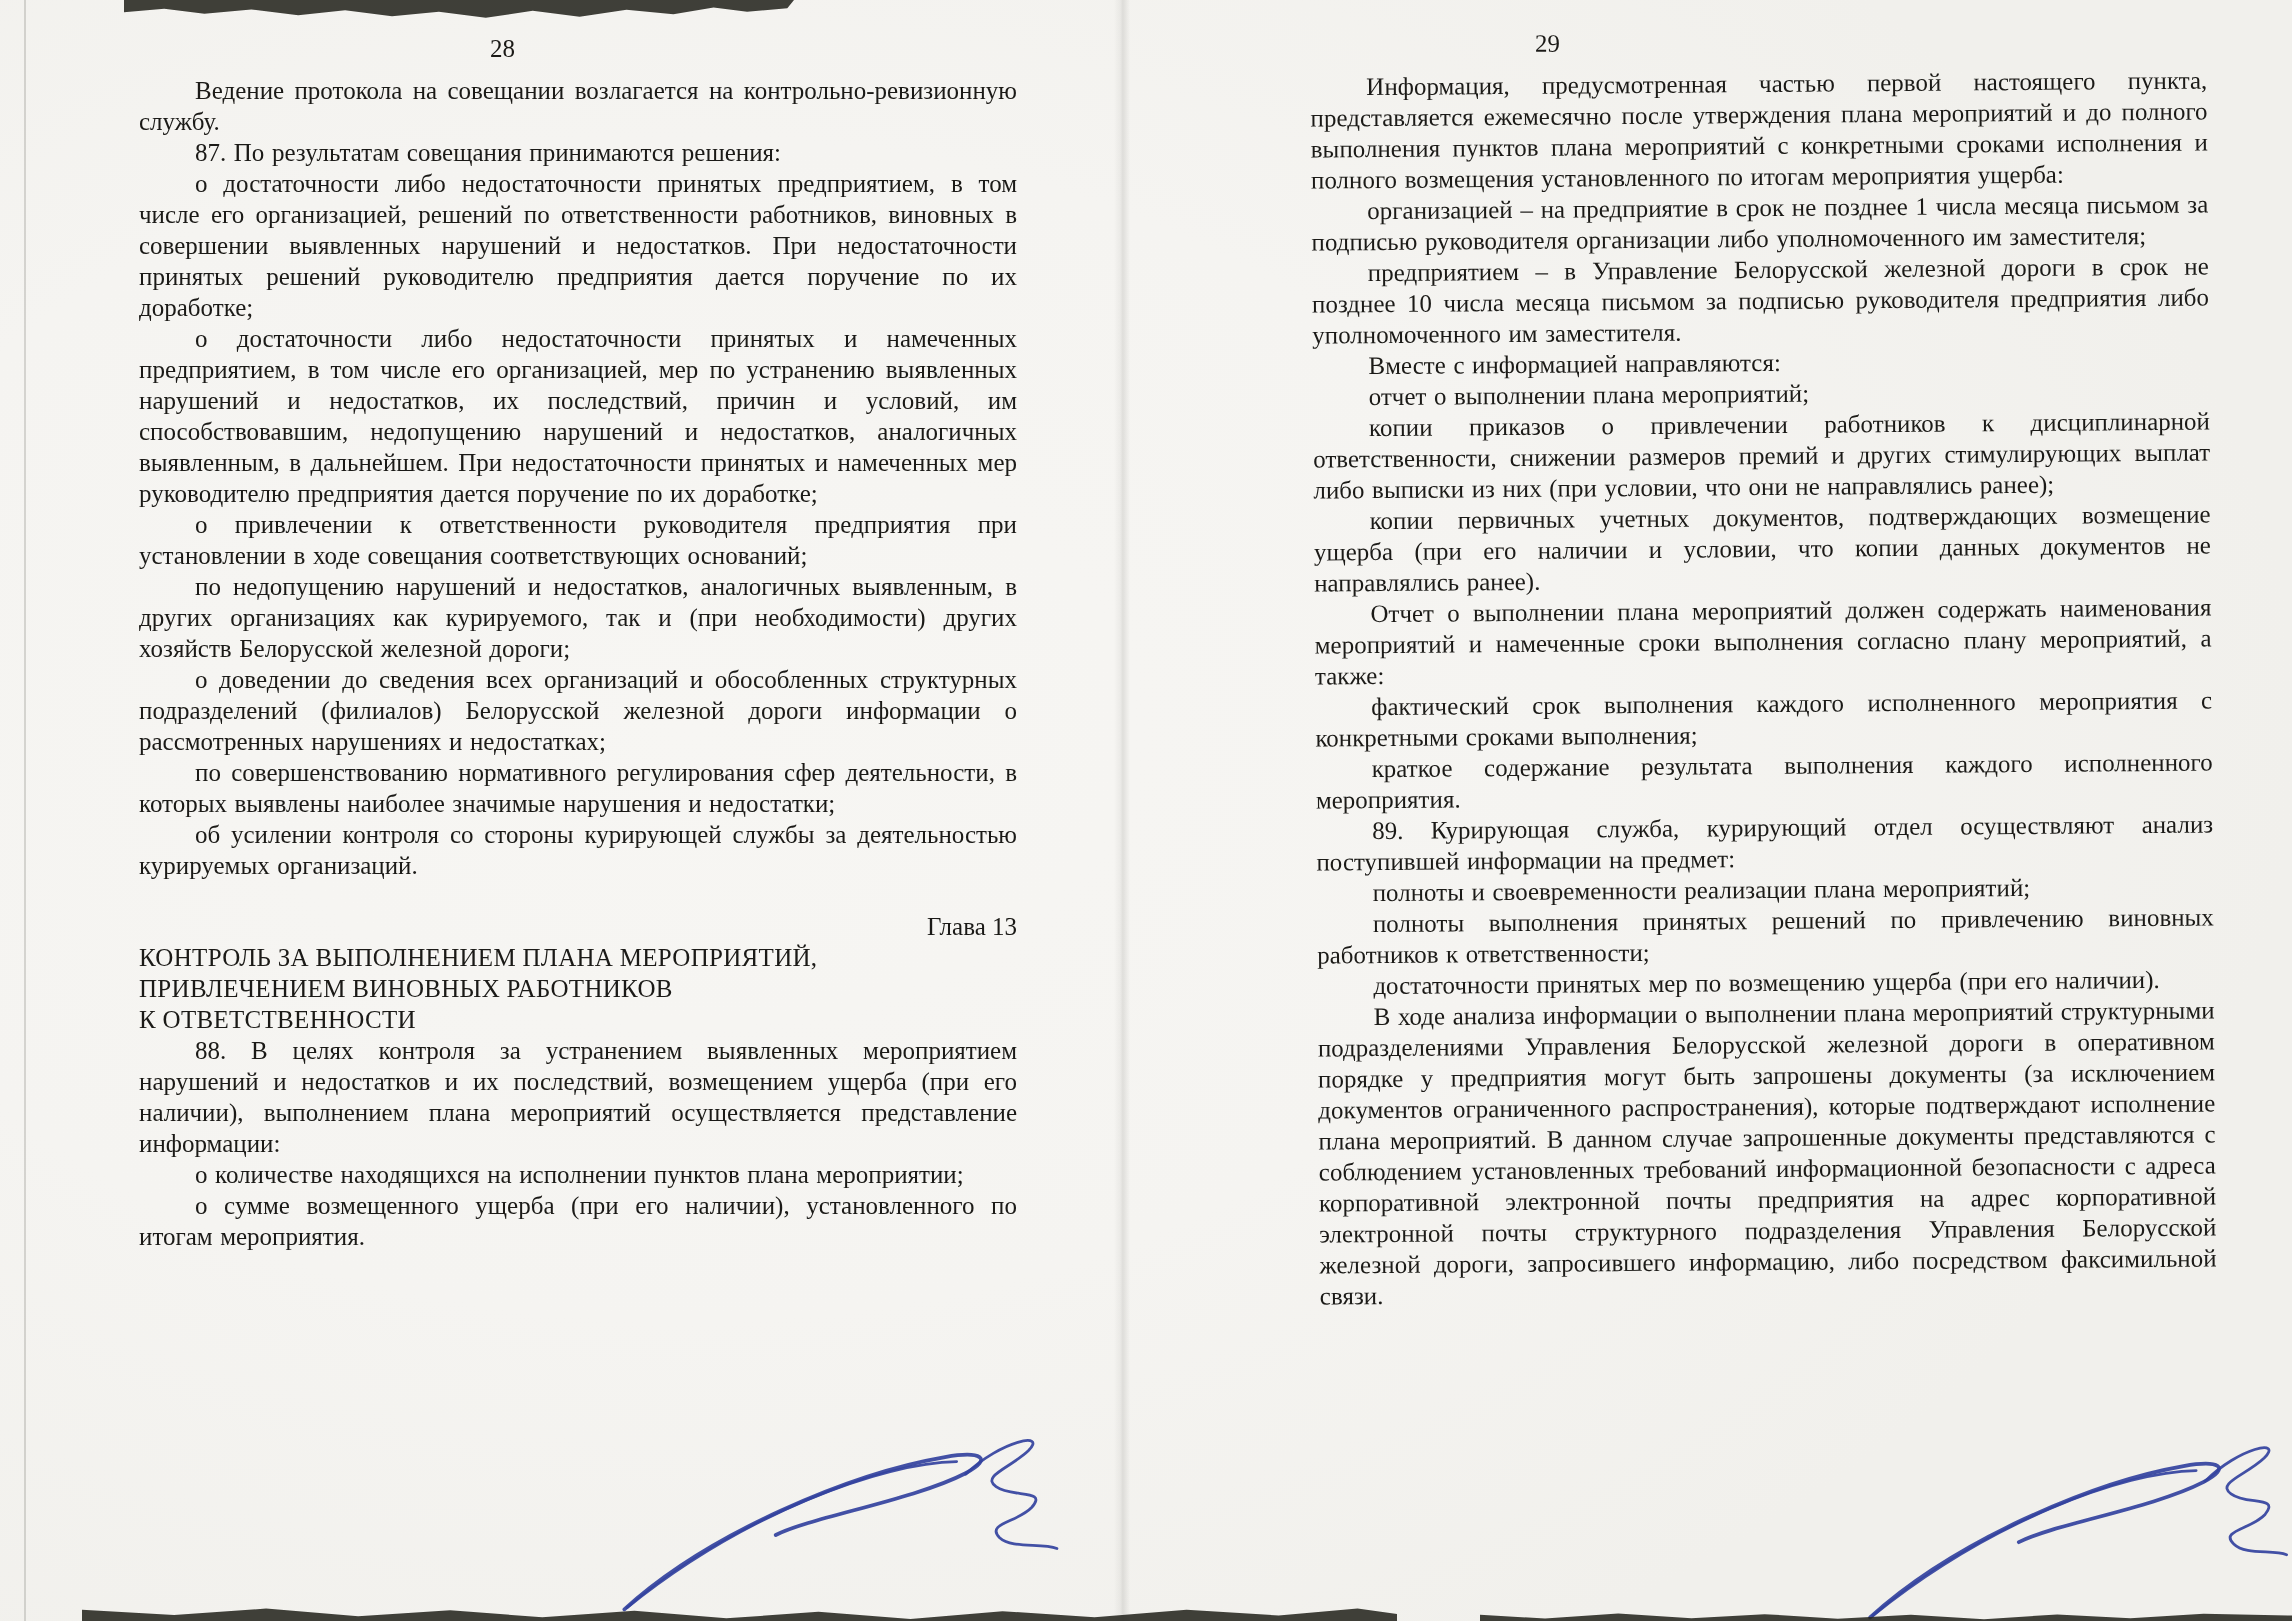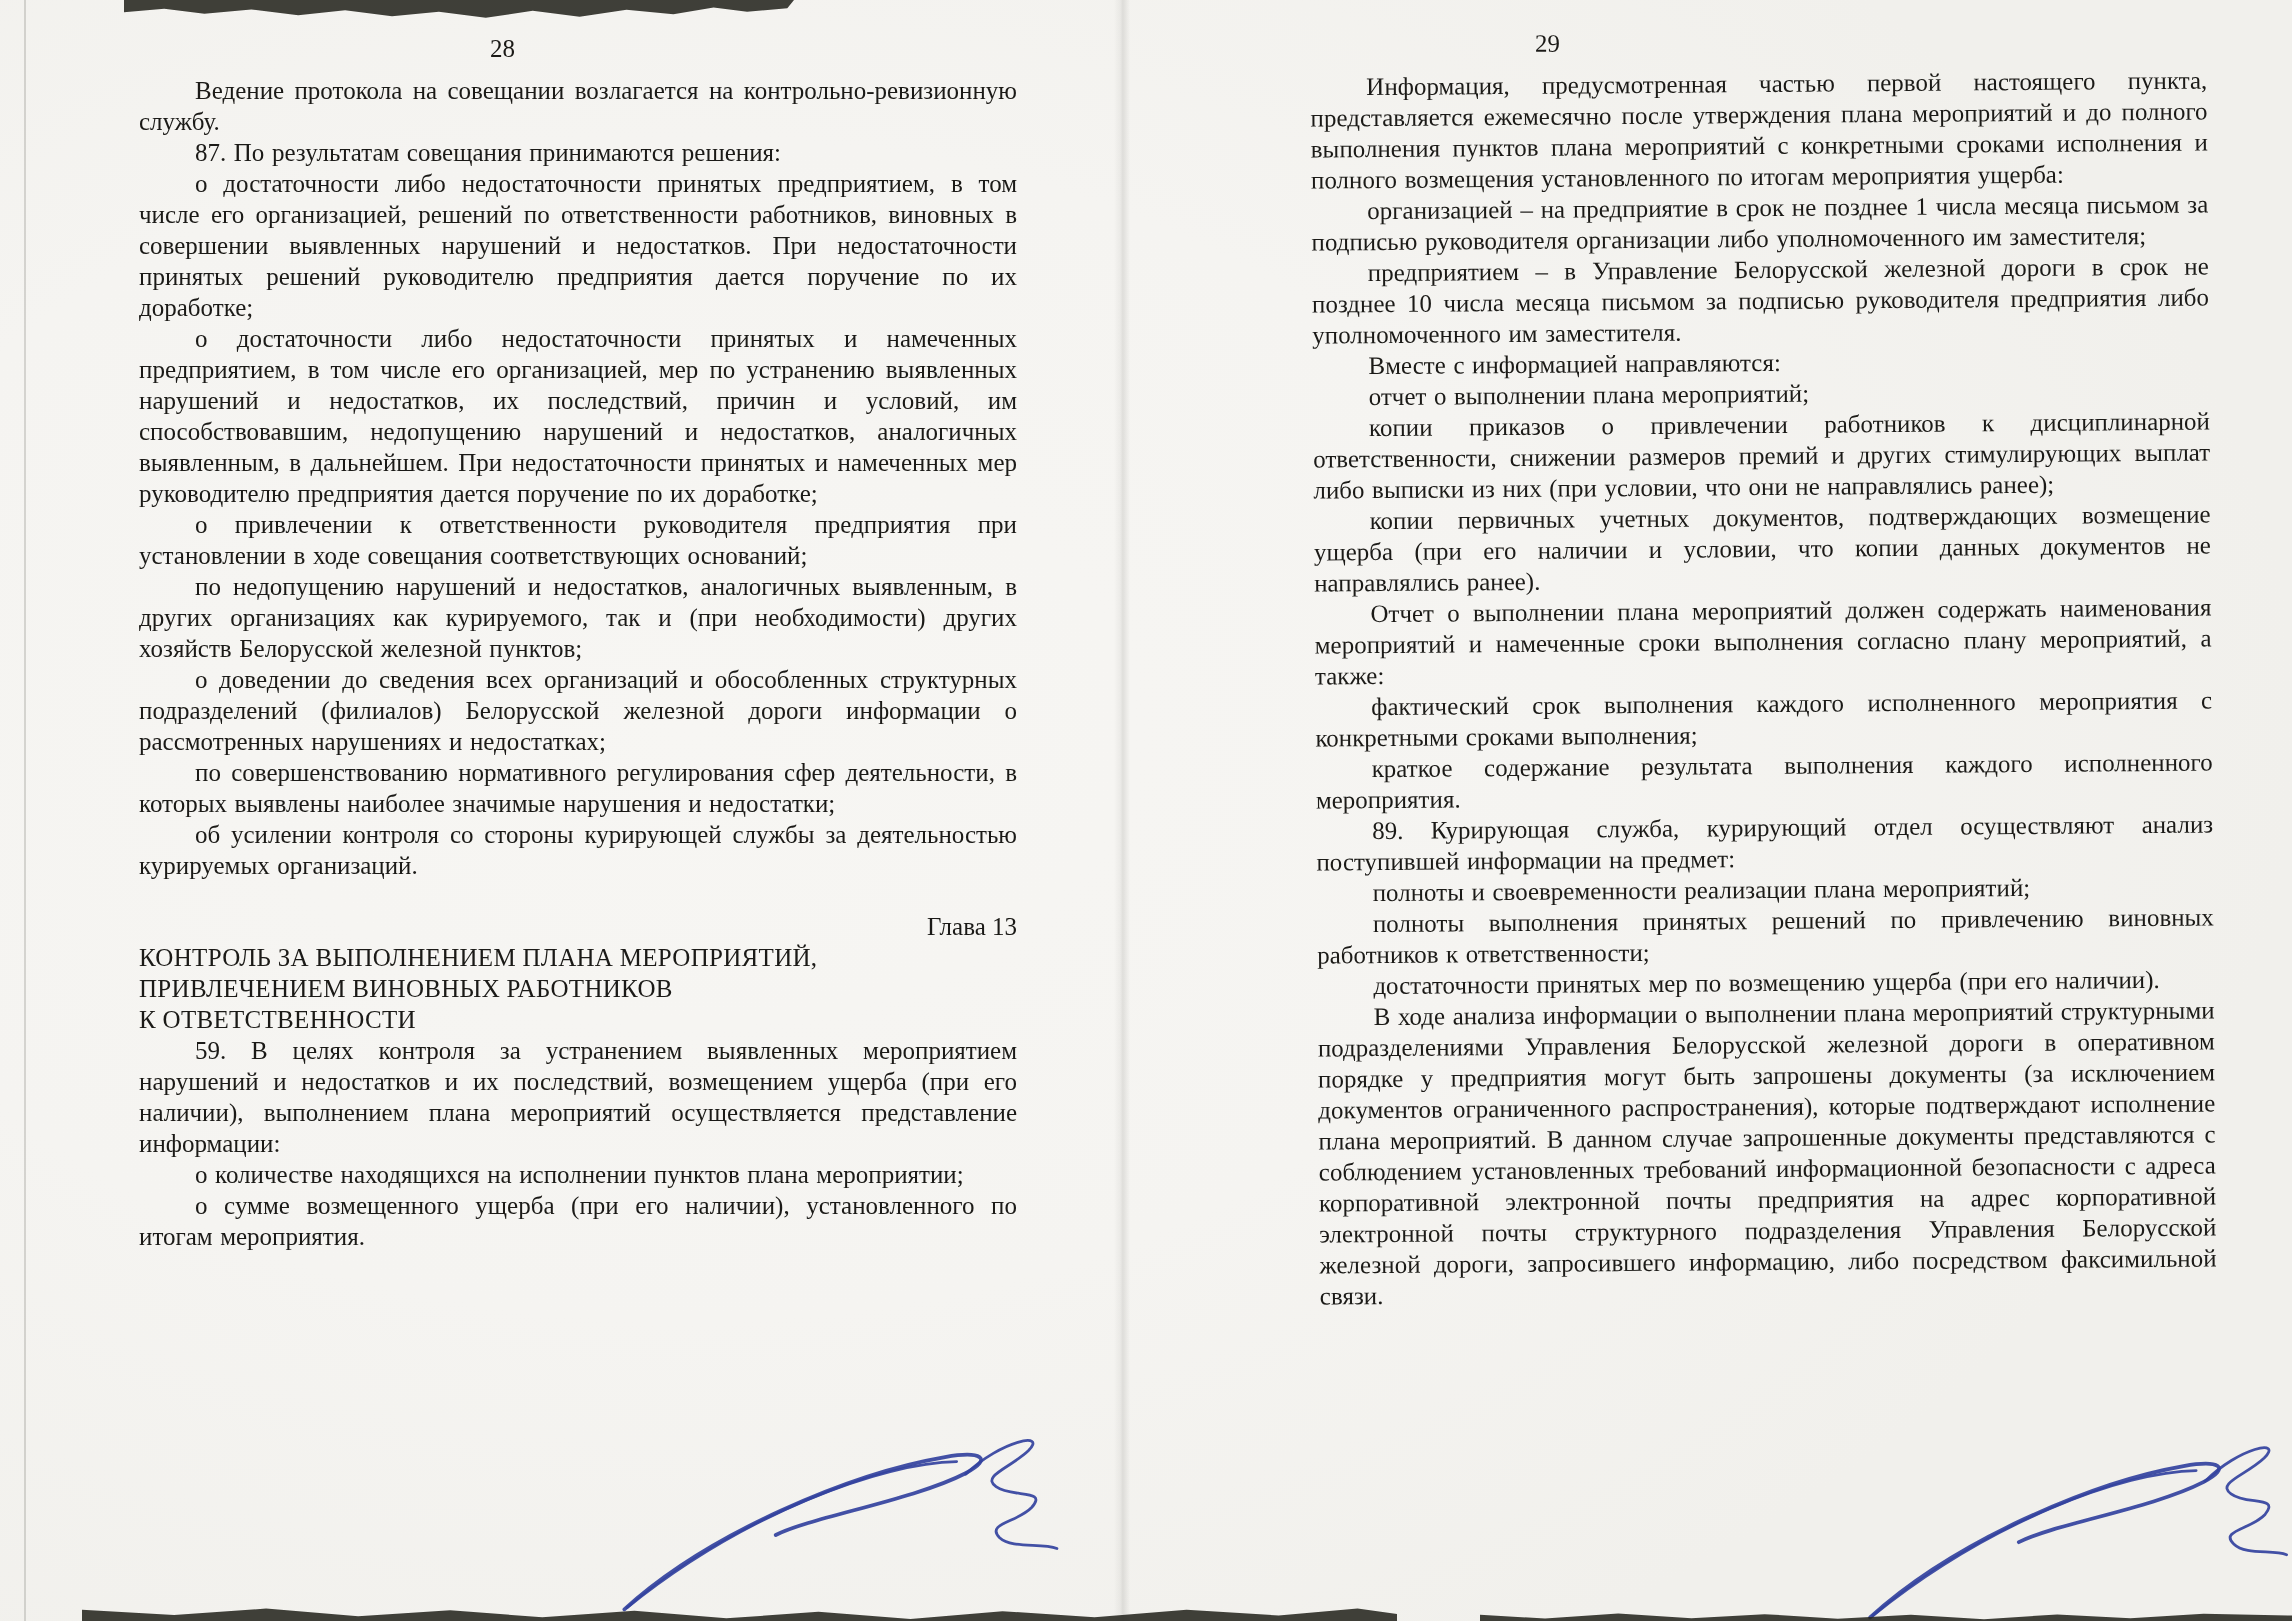--- a/index.html
+++ b/index.html
@@ -94,31 +94,31 @@
   <div class="bar bar-top"></div>
 
   <section class="page page-left">
     <div class="pagenum pagenum-left">28</div>
 
     <p class="body">Ведение протокола на совещании возлагается на контрольно-ревизионную службу.</p>
     <p class="body">87. По результатам совещания принимаются решения:</p>
     <p class="body">о достаточности либо недостаточности принятых предприятием, в том числе его организацией, решений по ответственности работников, виновных в совершении выявленных нарушений и недостатков. При недостаточности принятых решений руководителю предприятия дается поручение по их доработке;</p>
     <p class="body">о достаточности либо недостаточности принятых и намеченных предприятием, в том числе его организацией, мер по устранению выявленных нарушений и недостатков, их последствий, причин и условий, им способствовавшим, недопущению нарушений и недостатков, аналогичных выявленным, в дальнейшем. При недостаточности принятых и намеченных мер руководителю предприятия дается поручение по их доработке;</p>
     <p class="body">о привлечении к ответственности руководителя предприятия при установлении в ходе совещания соответствующих оснований;</p>
-    <p class="body">по недопущению нарушений и недостатков, аналогичных выявленным, в других организациях как курируемого, так и (при необходимости) других хозяйств Белорусской железной пунктов;</p>
+    <p class="body">по недопущению нарушений и недостатков, аналогичных выявленным, в других организациях как курируемого, так и (при необходимости) других хозяйств Белорусской железной дороги;</p>
     <p class="body">о доведении до сведения всех организаций и обособленных структурных подразделений (филиалов) Белорусской железной дороги информации о рассмотренных нарушениях и недостатках;</p>
     <p class="body">по совершенствованию нормативного регулирования сфер деятельности, в которых выявлены наиболее значимые нарушения и недостатки;</p>
     <p class="body">об усилении контроля со стороны курирующей службы за деятельностью курируемых организаций.</p>
 
     <p class="chapter">Глава 13</p>
     <p class="title">КОНТРОЛЬ ЗА ВЫПОЛНЕНИЕМ ПЛАНА МЕРОПРИЯТИЙ,
 ПРИВЛЕЧЕНИЕМ ВИНОВНЫХ РАБОТНИКОВ
 К ОТВЕТСТВЕННОСТИ</p>
 
-    <p class="body">59. В целях контроля за устранением выявленных мероприятием нарушений и недостатков и их последствий, возмещением ущерба (при его наличии), выполнением плана мероприятий осуществляется представление информации:</p>
+    <p class="body">88. В целях контроля за устранением выявленных мероприятием нарушений и недостатков и их последствий, возмещением ущерба (при его наличии), выполнением плана мероприятий осуществляется представление информации:</p>
     <p class="body">о количестве находящихся на исполнении пунктов плана мероприятии;</p>
     <p class="body">о сумме возмещенного ущерба (при его наличии), установленного по итогам мероприятия.</p>
   </section>
 
   <section class="page page-right">
     <div class="pagenum pagenum-right">29</div>
 
     <p class="body">Информация, предусмотренная частью первой настоящего пункта, представляется ежемесячно после утверждения плана мероприятий и до полного выполнения пунктов плана мероприятий с конкретными сроками исполнения и полного возмещения установленного по итогам мероприятия ущерба:</p>
     <p class="body">организацией – на предприятие в срок не позднее 1 числа месяца письмом за подписью руководителя организации либо уполномоченного им заместителя;</p>
     <p class="body">предприятием – в Управление Белорусской железной дороги в срок не позднее 10 числа месяца письмом за подписью руководителя предприятия либо уполномоченного им заместителя.</p>

